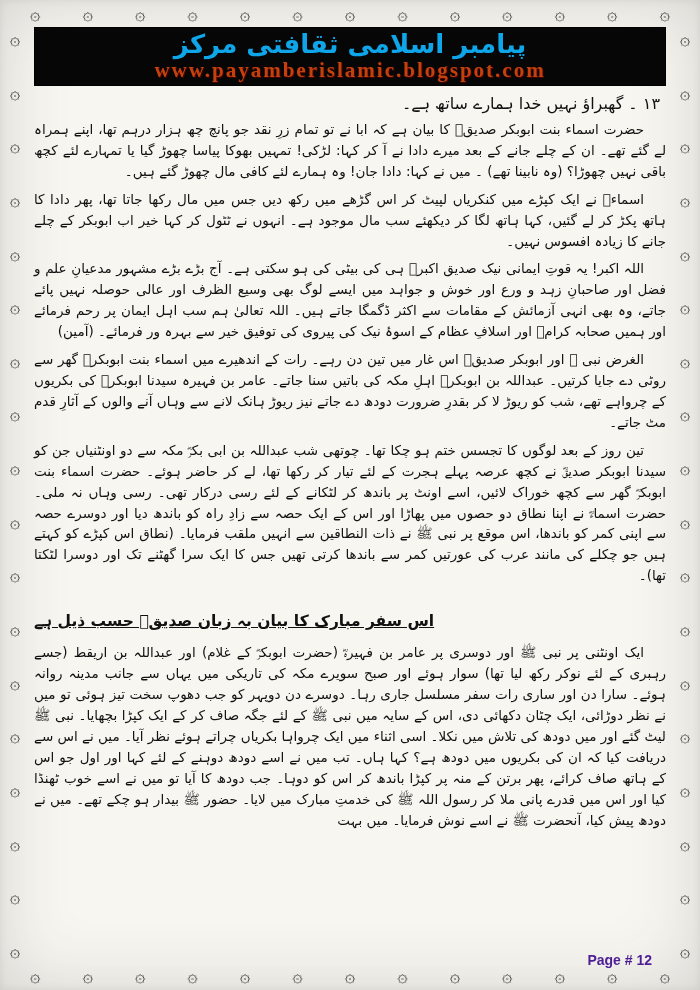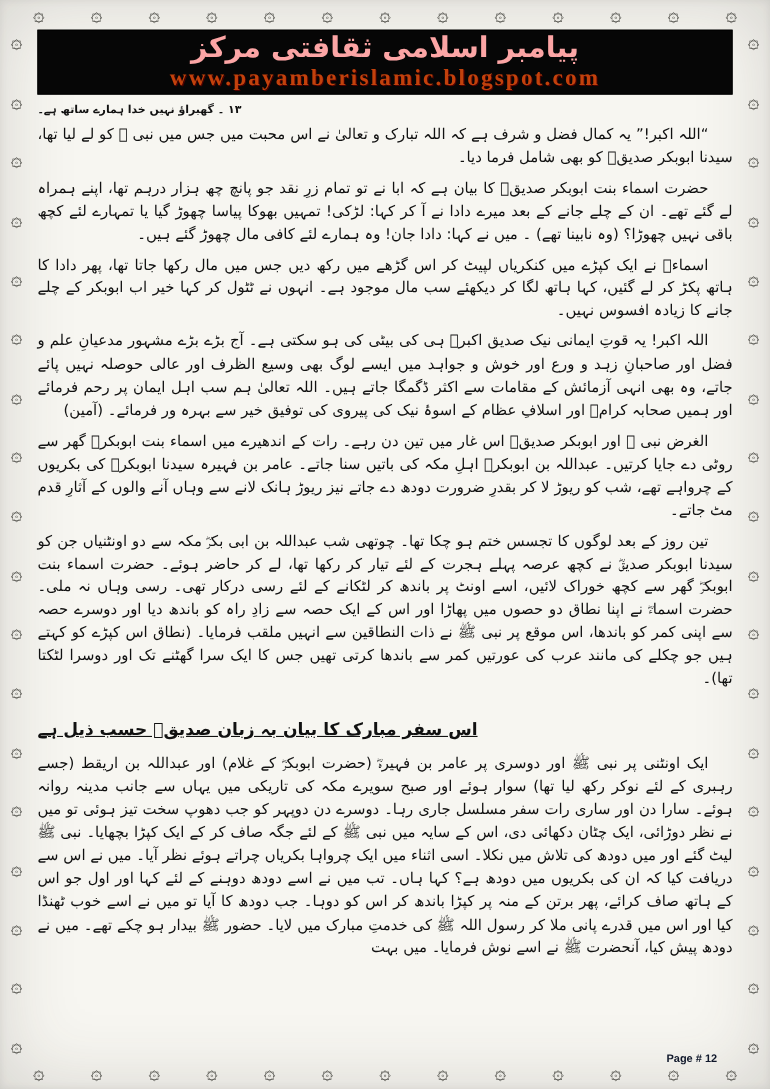--- a/index.html
+++ b/index.html
@@ -15,38 +15,38 @@
   .orn-row.top{top:5px;}
   .orn-row.bottom{bottom:5px;}
   .orn-col{position:absolute;top:30px;bottom:30px;width:24px;display:flex;flex-direction:column;
            justify-content:space-between;align-items:center;color:#262620;font-size:18px;line-height:1;}
   .orn-col.left{left:3px;}
   .orn-col.right{right:3px;}
   .orn{display:block;}
   
   .content{position:absolute;left:34px;right:34px;top:27px;bottom:22px;}
   .banner{background:#060606;text-align:center;padding:2px 8px 4px;border:1px solid #000;}
-  .banner-title{color:#fca5a5;font-size:26px;font-weight:bold;line-height:1.15;
+  .banner-title{color:#0ea5e9;font-size:26px;font-weight:bold;line-height:1.15;
                 direction:rtl;letter-spacing:1px;}
   .banner-url{color:#c2410c;font-size:21px;font-weight:bold;letter-spacing:2px;
               font-family:"Liberation Serif",serif;text-shadow:1px 1px 0 #4d0000;line-height:1.0;}
   
   .doc{direction:rtl;color:#111;margin-top:8px;}
-  .intro-line{font-size:10px;font-weight:bold;text-align:left;margin:2px 6px 6px 0;}
+  .intro-line{font-size:16px;font-weight:normal;text-align:right;margin:2px 6px 6px 0;}
   .doc p{
     font-size:13.5px;line-height:1.55;text-align:justify;text-align-last:right;
     margin:0 0 7px 0;text-indent:22px;
   }
   .section-heading{
     font-size:15.5px;font-weight:bold;text-align:left;text-decoration:underline;
     margin:26px 4px 12px 0;
   }
   .page-number{
     position:absolute;right:14px;bottom:0;direction:ltr;
-    font-family:"Liberation Sans",sans-serif;font-weight:bold;font-size:10px;color:#0f172a;
+    font-family:"Liberation Sans",sans-serif;font-weight:bold;font-size:14px;color:#4c1d95;
   }
 </style>
 </head>
 <body>
 
 <div class="page">
 
   <div class="orn-row top">
       <span class="orn">۞</span>
       <span class="orn">۞</span>
@@ -121,21 +121,20 @@
   <div class="content">
 
     <header class="banner">
       <div class="banner-title">پیامبر اسلامی ثقافتی مرکز</div>
       <div class="banner-url">www.payamberislamic.blogspot.com</div>
     </header>
 
     <div class="doc">
       <div class="intro-line">۱۳ ۔ گھبراؤ نہیں خدا ہمارے ساتھ ہے۔</div>
 
-      <p>“اللہ اکبر!” یہ کمال فضل و شرف ہے کہ اللہ تبارک و تعالیٰ نے اس محبت میں جس میں نبی ﷺ کو لے لیا تھا، سیدنا ابوبکر صدیقؓ کو بھی شامل فرما دیا۔</p>
       <p>حضرت اسماء بنت ابوبکر صدیقؓ کا بیان ہے کہ ابا نے تو تمام زرِ نقد جو پانچ چھ ہزار درہم تھا، اپنے ہمراہ لے گئے تھے۔ ان کے چلے جانے کے بعد میرے دادا نے آ کر کہا: لڑکی! تمہیں بھوکا پیاسا چھوڑ گیا یا تمہارے لئے کچھ باقی نہیں چھوڑا؟ (وہ نابینا تھے) ۔ میں نے کہا: دادا جان! وہ ہمارے لئے کافی مال چھوڑ گئے ہیں۔</p>
       <p>اسماءؓ نے ایک کپڑے میں کنکریاں لپیٹ کر اس گڑھے میں رکھ دیں جس میں مال رکھا جاتا تھا، پھر دادا کا ہاتھ پکڑ کر لے گئیں، کہا ہاتھ لگا کر دیکھئے سب مال موجود ہے۔ انہوں نے ٹٹول کر کہا خیر اب ابوبکر کے چلے جانے کا زیادہ افسوس نہیں۔</p>
       <p>اللہ اکبر! یہ قوتِ ایمانی نیک صدیق اکبرؓ ہی کی بیٹی کی ہو سکتی ہے۔ آج بڑے بڑے مشہور مدعیانِ علم و فضل اور صاحبانِ زہد و ورع اور خوش و جواہد میں ایسے لوگ بھی وسیع الظرف اور عالی حوصلہ نہیں پائے جاتے، وہ بھی انہی آزمائش کے مقامات سے اکثر ڈگمگا جاتے ہیں۔ اللہ تعالیٰ ہم سب اہل ایمان پر رحم فرمائے اور ہمیں صحابہ کرامؓ اور اسلافِ عظام کے اسوۂ نیک کی پیروی کی توفیق خیر سے بہرہ ور فرمائے۔ (آمین)</p>
       <p>الغرض نبی ﷺ اور ابوبکر صدیقؓ اس غار میں تین دن رہے۔ رات کے اندھیرے میں اسماء بنت ابوبکرؓ گھر سے روٹی دے جایا کرتیں۔ عبداللہ بن ابوبکرؓ اہلِ مکہ کی باتیں سنا جاتے۔ عامر بن فہیرہ سیدنا ابوبکرؓ کی بکریوں کے چرواہے تھے، شب کو ریوڑ لا کر بقدرِ ضرورت دودھ دے جاتے نیز ریوڑ ہانک لانے سے وہاں آنے والوں کے آثارِ قدم مٹ جاتے۔</p>
       <p>تین روز کے بعد لوگوں کا تجسس ختم ہو چکا تھا۔ چوتھی شب عبداللہ بن ابی بکرؓ مکہ سے دو اونٹنیاں جن کو سیدنا ابوبکر صدیقؓ نے کچھ عرصہ پہلے ہجرت کے لئے تیار کر رکھا تھا، لے کر حاضر ہوئے۔ حضرت اسماء بنت ابوبکرؓ گھر سے کچھ خوراک لائیں، اسے اونٹ پر باندھ کر لٹکانے کے لئے رسی درکار تھی۔ رسی وہاں نہ ملی۔ حضرت اسماءؓ نے اپنا نطاق دو حصوں میں پھاڑا اور اس کے ایک حصہ سے زادِ راہ کو باندھ دیا اور دوسرے حصہ سے اپنی کمر کو باندھا، اس موقع پر نبی ﷺ نے ذات النطاقین سے انہیں ملقب فرمایا۔ (نطاق اس کپڑے کو کہتے ہیں جو چکلے کی مانند عرب کی عورتیں کمر سے باندھا کرتی تھیں جس کا ایک سرا گھٹنے تک اور دوسرا لٹکتا تھا)۔</p>
 
       <h2 class="section-heading">اس سفر مبارک کا بیان بہ زبان صدیقؓ حسب ذیل ہے</h2>
 
       <p>ایک اونٹنی پر نبی ﷺ اور دوسری پر عامر بن فہیرہؓ (حضرت ابوبکرؓ کے غلام) اور عبداللہ بن اریقط (جسے رہبری کے لئے نوکر رکھ لیا تھا) سوار ہوئے اور صبح سویرے مکہ کی تاریکی میں یہاں سے جانب مدینہ روانہ ہوئے۔ سارا دن اور ساری رات سفر مسلسل جاری رہا۔ دوسرے دن دوپہر کو جب دھوپ سخت تیز ہوئی تو میں نے نظر دوڑائی، ایک چٹان دکھائی دی، اس کے سایہ میں نبی ﷺ کے لئے جگہ صاف کر کے ایک کپڑا بچھایا۔ نبی ﷺ لیٹ گئے اور میں دودھ کی تلاش میں نکلا۔ اسی اثناء میں ایک چرواہا بکریاں چراتے ہوئے نظر آیا۔ میں نے اس سے دریافت کیا کہ ان کی بکریوں میں دودھ ہے؟ کہا ہاں۔ تب میں نے اسے دودھ دوہنے کے لئے کہا اور اول جو اس کے ہاتھ صاف کرائے، پھر برتن کے منہ پر کپڑا باندھ کر اس کو دوہا۔ جب دودھ کا آیا تو میں نے اسے خوب ٹھنڈا کیا اور اس میں قدرے پانی ملا کر رسول اللہ ﷺ کی خدمتِ مبارک میں لایا۔ حضور ﷺ بیدار ہو چکے تھے۔ میں نے دودھ پیش کیا، آنحضرت ﷺ نے اسے نوش فرمایا۔ میں بہت</p>
     </div>

